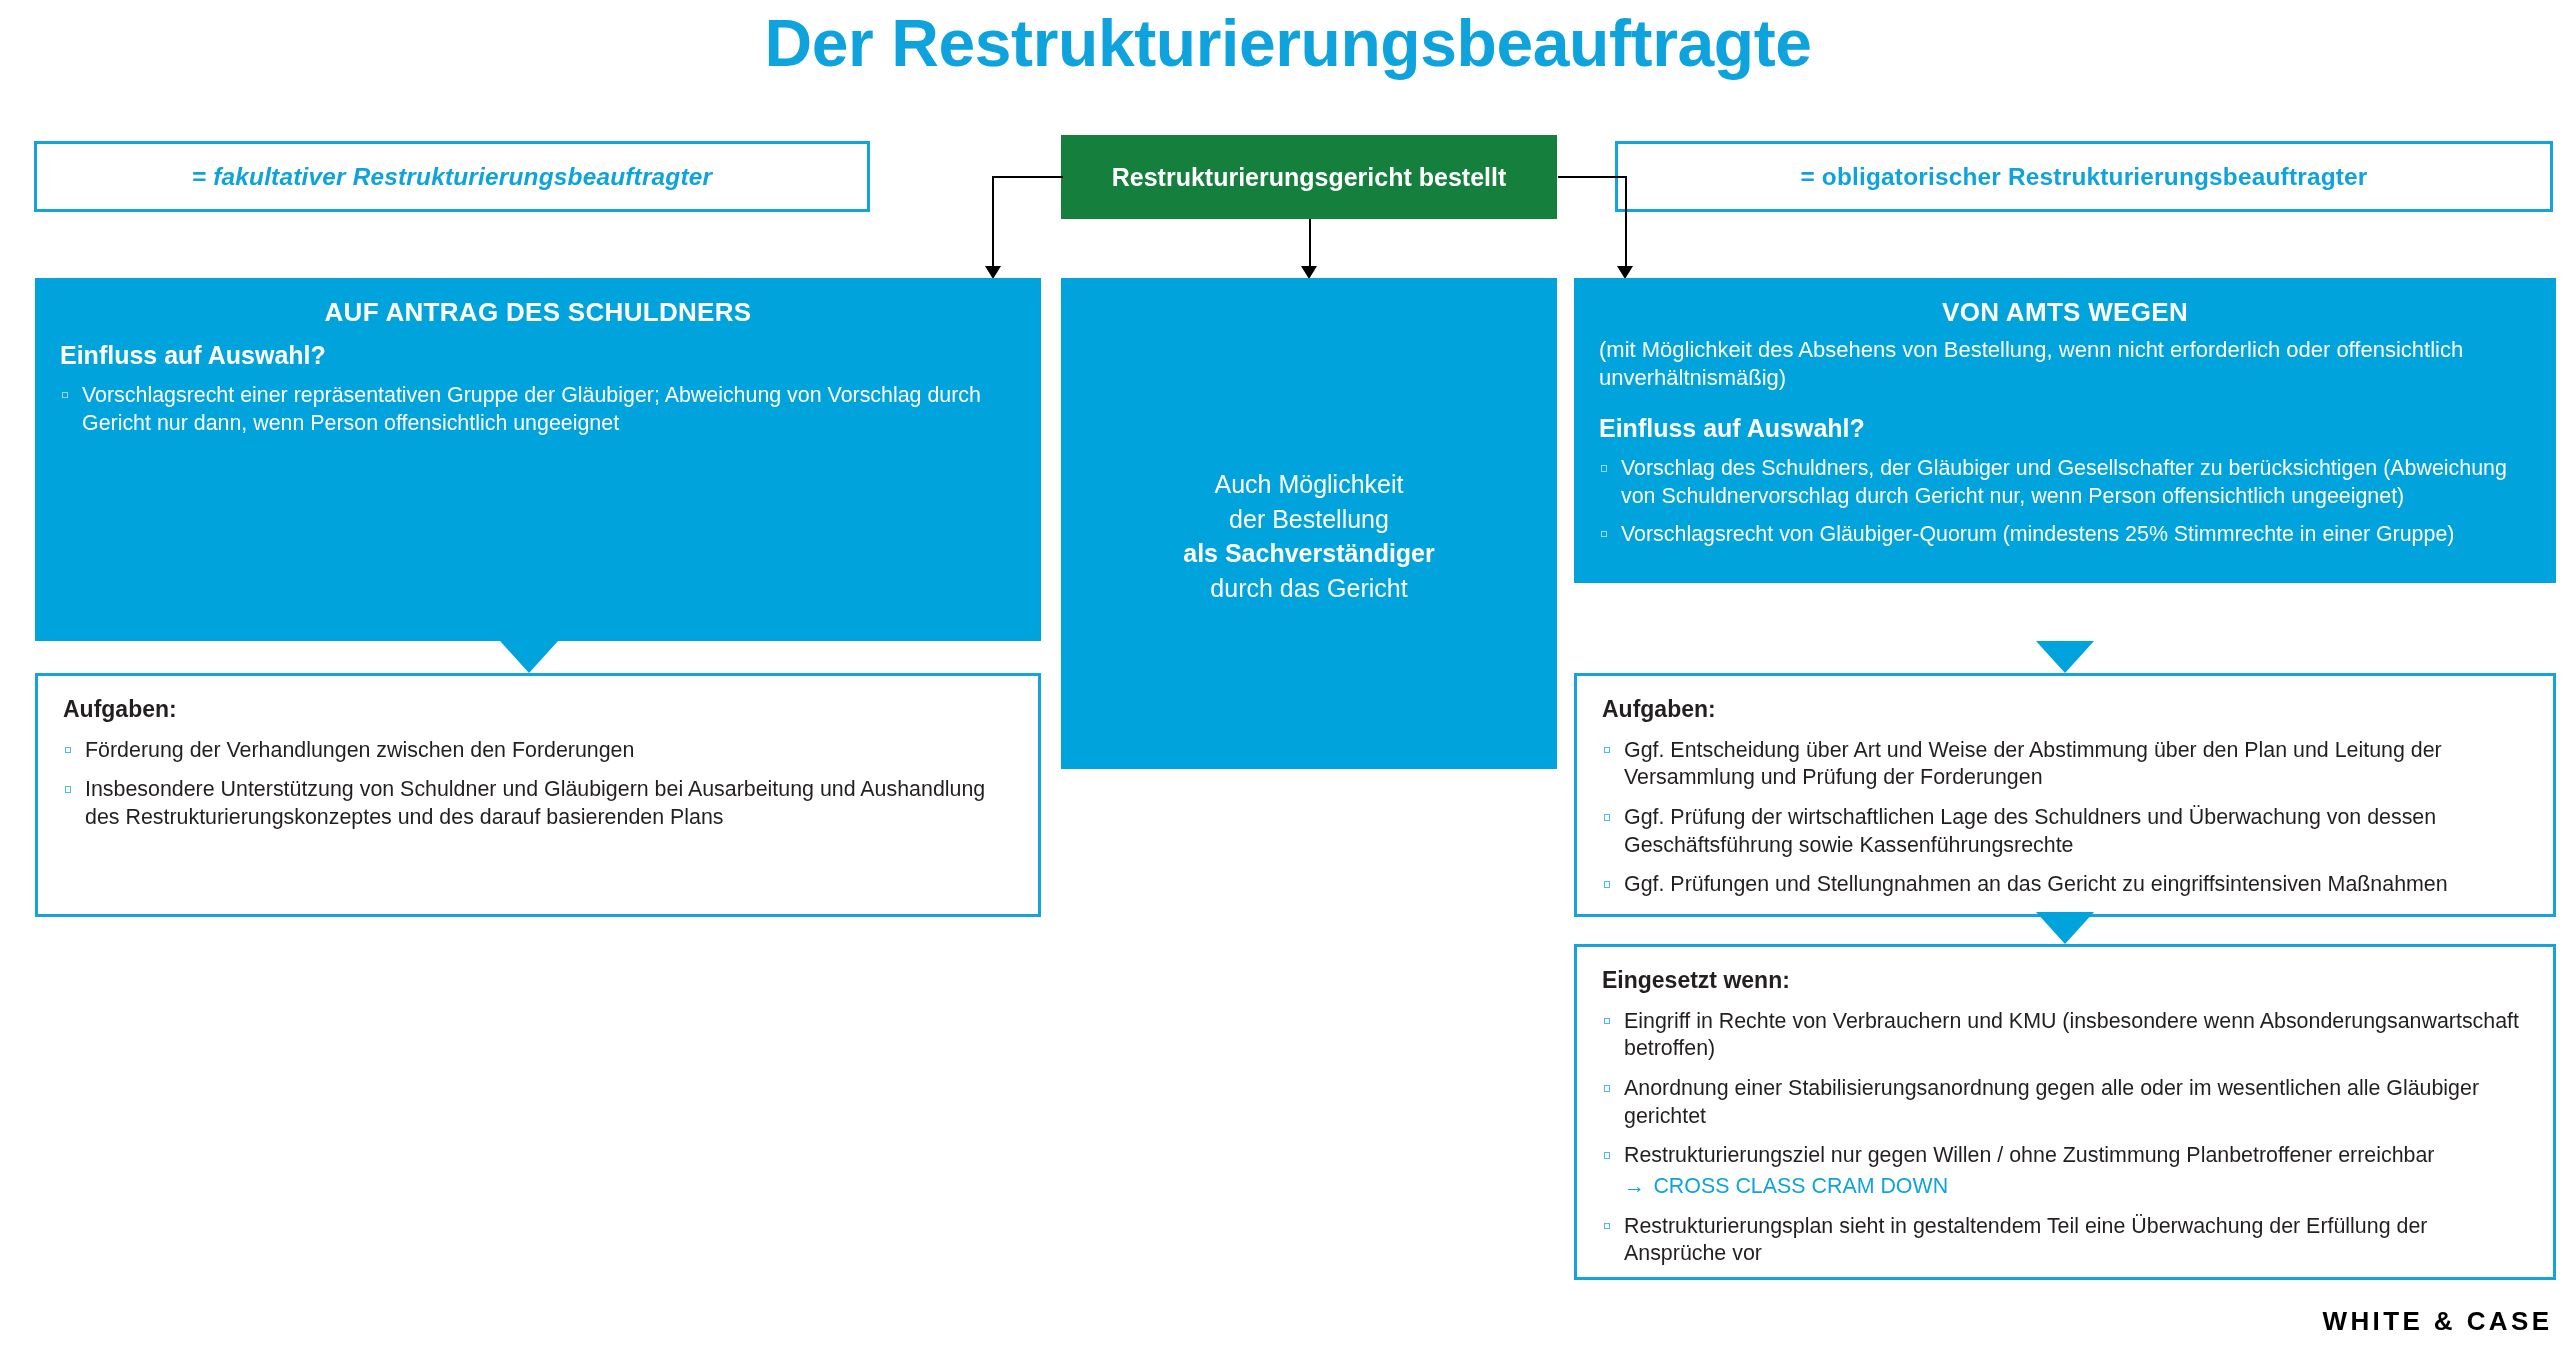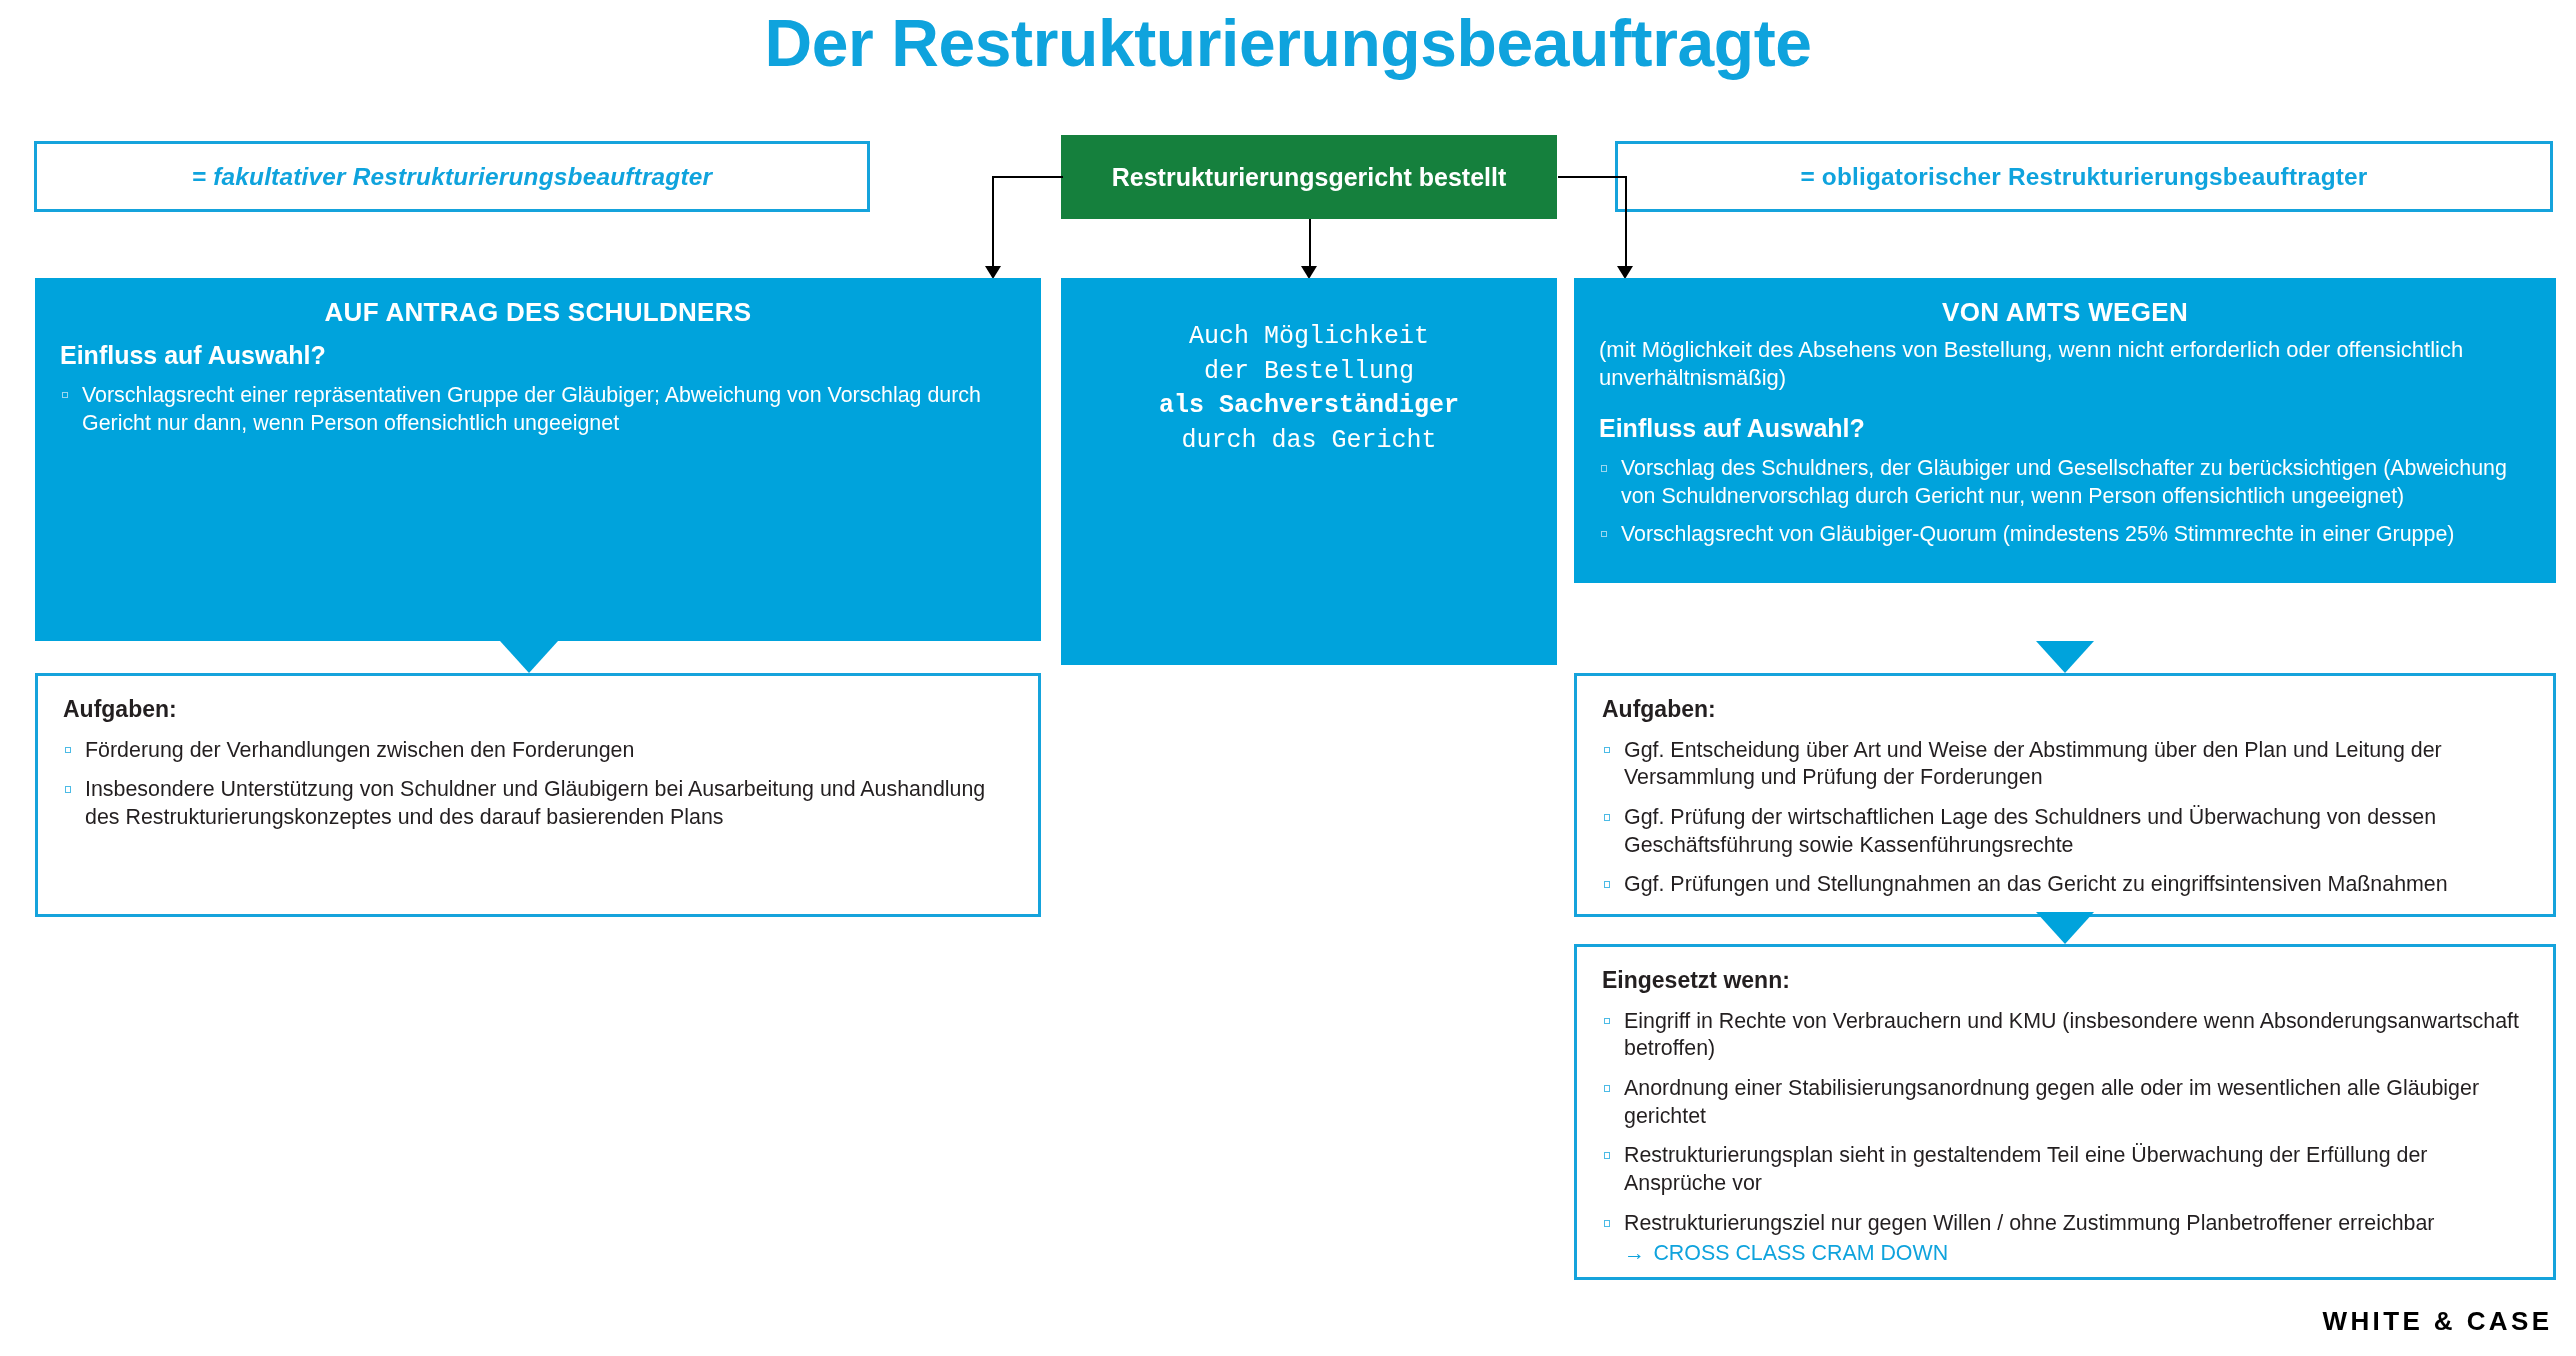--- a/index.html
+++ b/index.html
@@ -227,21 +227,21 @@
 <div class="tri-down" style="left:500px; top:641px;"></div>
 
 <div class="box box-outline panel-white" style="left:35px; top:673px; width:1006px; height:244px;">
   <div class="panel-subheading">Aufgaben:</div>
   <ul class="bul">
     <li>Förderung der Verhandlungen zwischen den Forderungen</li>
     <li>Insbesondere Unterstützung von Schuldner und Gläubigern bei Ausarbeitung und Aushandlung des Restrukturierungskonzeptes und des darauf basierenden Plans</li>
   </ul>
 </div>
 
-<div class="box panel-blue" style="left:1061px; top:278px; width:496px; height:387px; display:flex; align-items:flex-start; justify-content:center;font-family:Liberation Mono, monospace;">
+<div class="box panel-blue" style="left:1061px; top:278px; width:496px; height:491px; display:flex; align-items:center; justify-content:center;">
   <div style="text-align:center; font-size:25px; line-height:1.38; padding-top:23.5px;">
     <div>Auch Möglichkeit</div>
     <div>der Bestellung</div>
     <div style="font-weight:bold;">als Sachverständiger</div>
     <div>durch das Gericht</div>
   </div>
 </div>
 
 <div class="box panel-blue" style="left:1574px; top:278px; width:982px; height:305px;">
   <div class="panel-title">VON AMTS WEGEN</div>
@@ -264,24 +264,24 @@
   </ul>
 </div>
 
 <div class="tri-down" style="left:2036px; top:912px;"></div>
 
 <div class="box box-outline panel-white" style="left:1574px; top:944px; width:982px; height:336px;">
   <div class="panel-subheading">Eingesetzt wenn:</div>
   <ul class="bul">
     <li>Eingriff in Rechte von Verbrauchern und KMU (insbesondere wenn Absonderungsanwartschaft betroffen)</li>
     <li>Anordnung einer Stabilisierungsanordnung gegen alle oder im wesentlichen alle Gläubiger gerichtet</li>
-    <li>Restrukturierungsplan sieht in gestaltendem Teil eine Überwachung der Erfüllung der Ansprüche vor</li>
     <li>
       <span>Restrukturierungsziel nur gegen Willen / ohne Zustimmung Planbetroffener erreichbar</span>
       <span class="sub-line">
         <span class="sub-arrow">→</span><span>CROSS CLASS CRAM DOWN</span>
       </span>
     </li>
+    <li>Restrukturierungsplan sieht in gestaltendem Teil eine Überwachung der Erfüllung der Ansprüche vor</li>
   </ul>
 </div>
 
 <div class="logo">WHITE &amp; CASE</div>
 
 
 </body></html>

